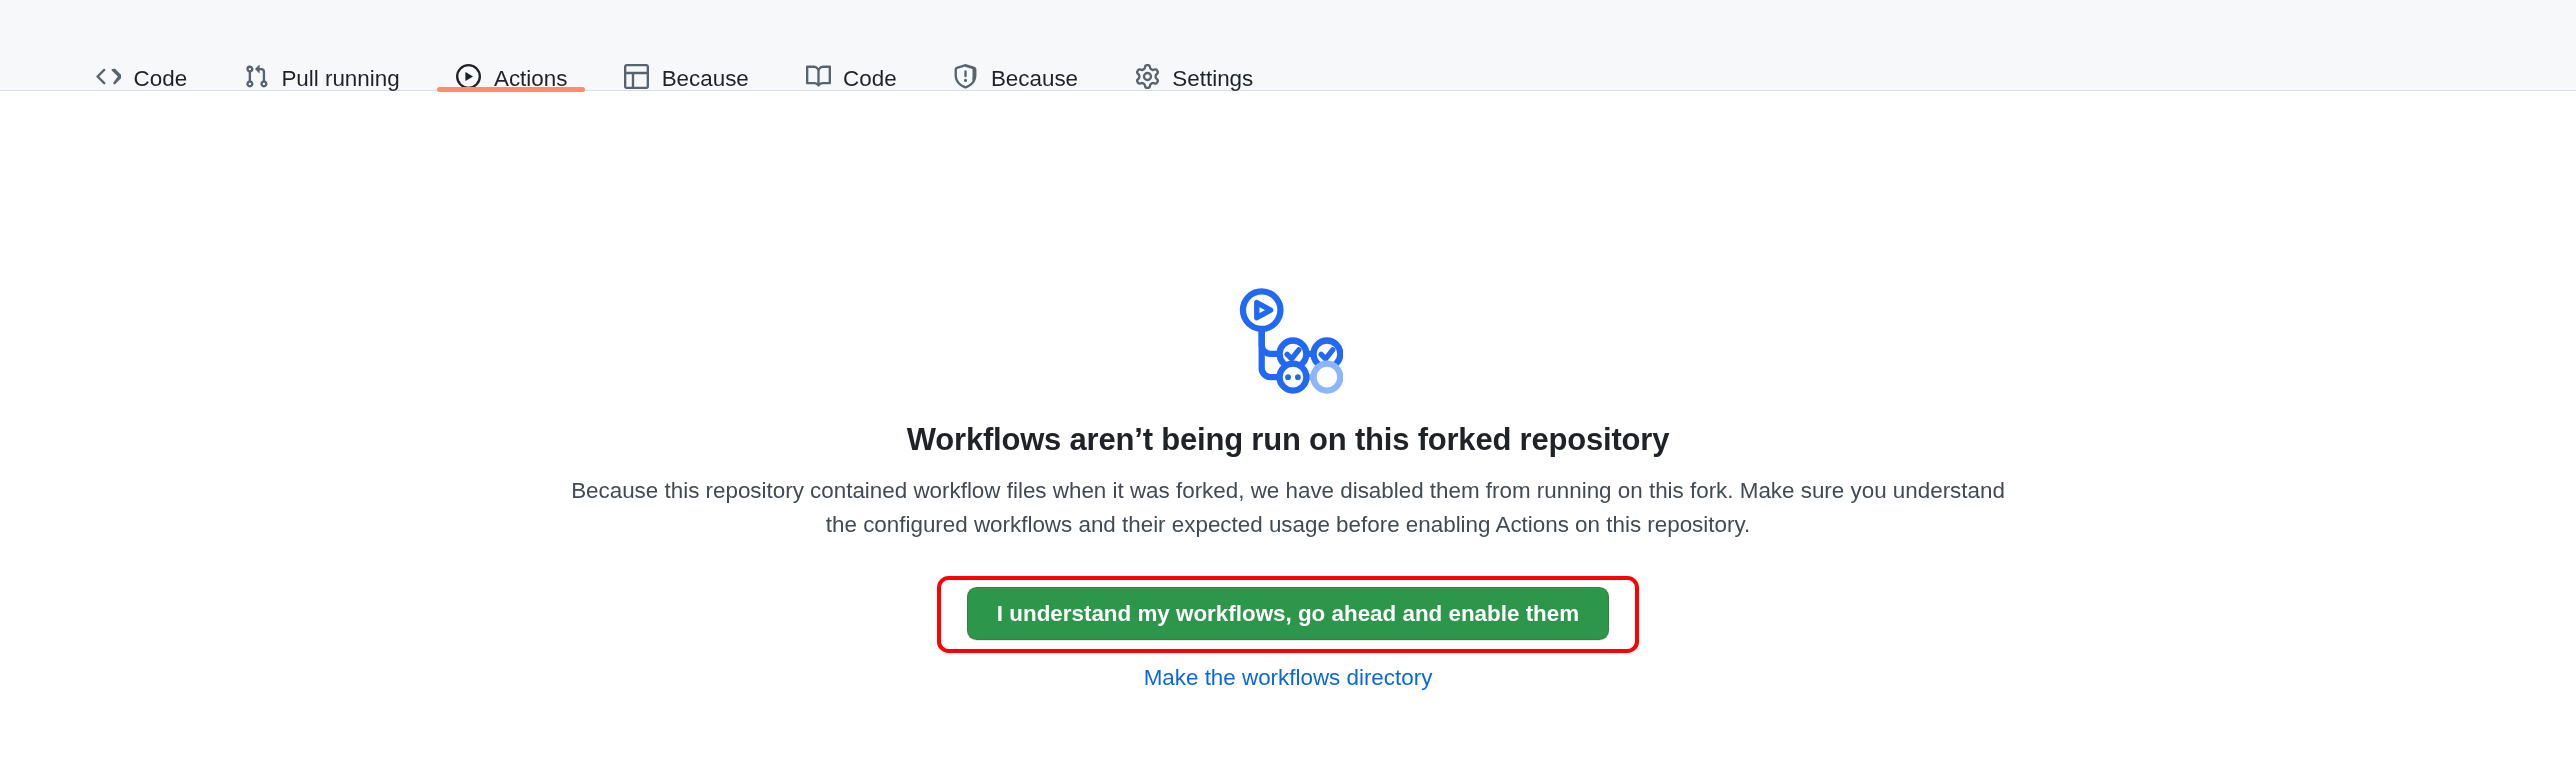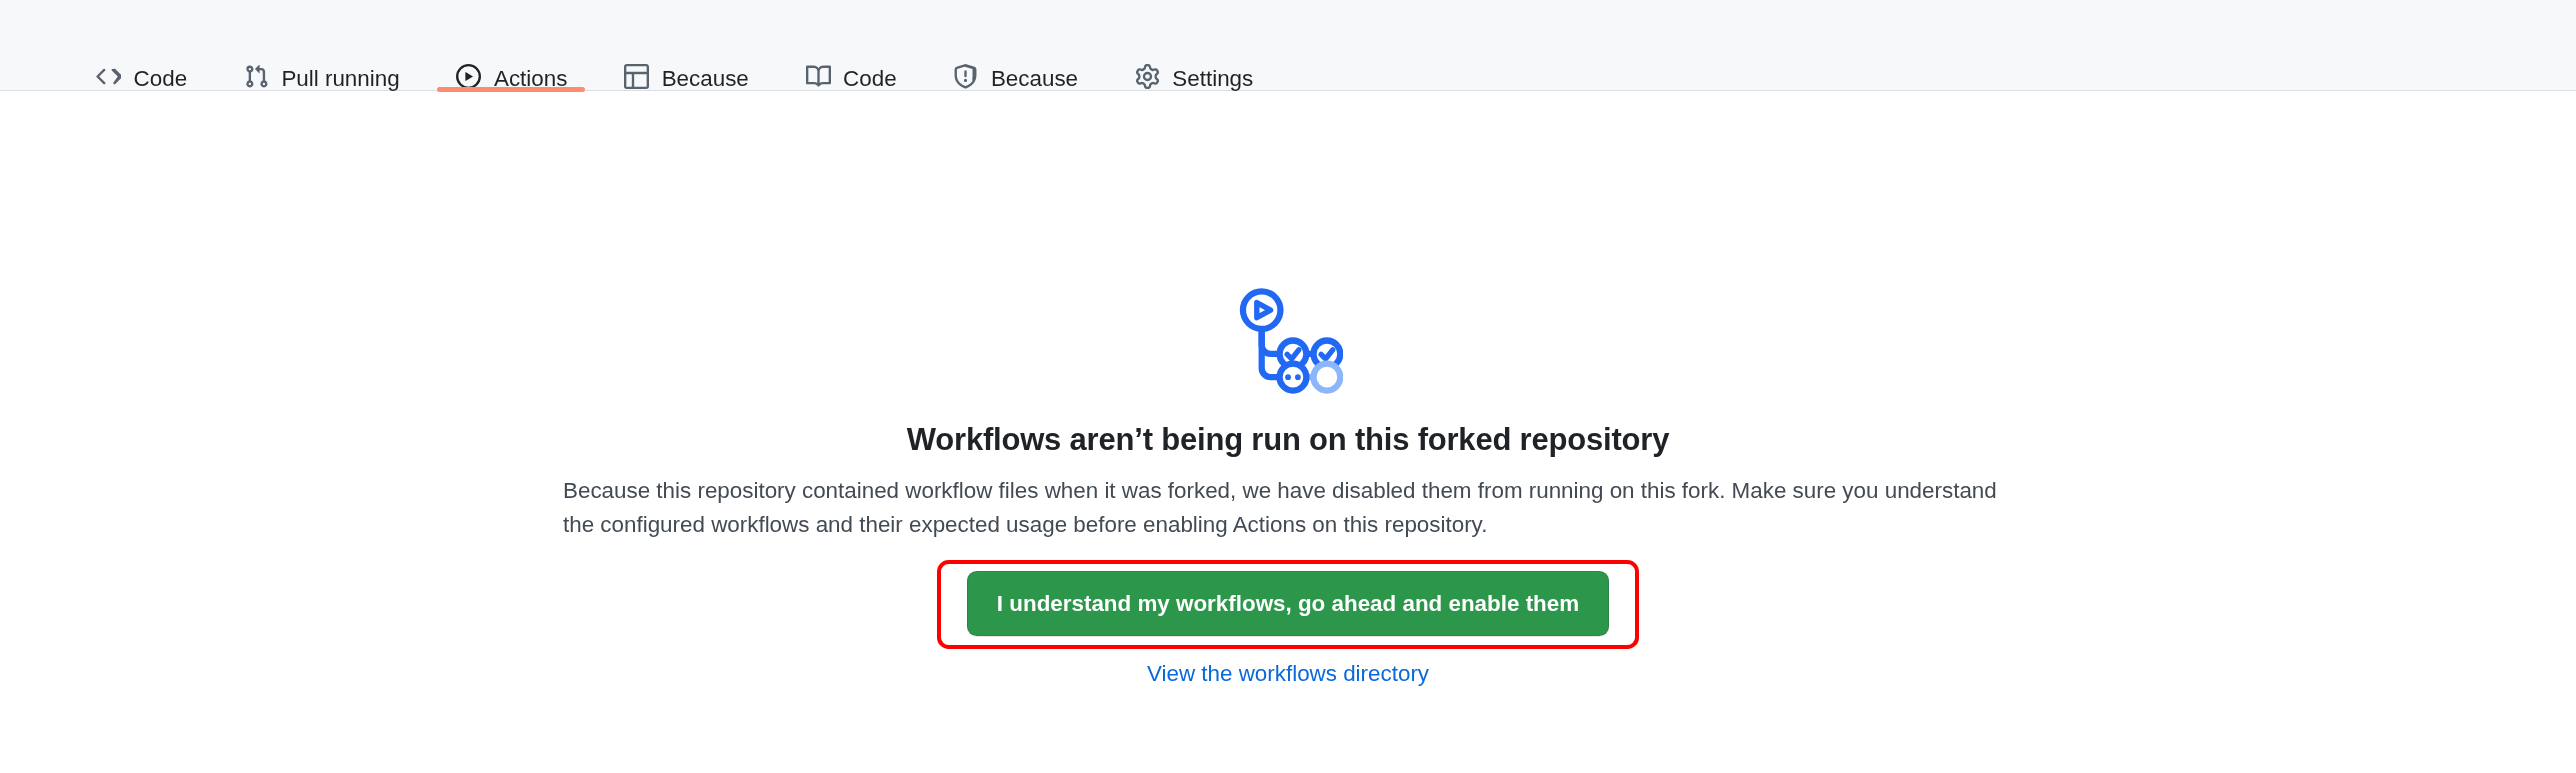--- a/index.html
+++ b/index.html
@@ -91,22 +91,23 @@
   }
   .blankslate-heading {
     margin: 27px 0 0 0;
     font-size: 31px;
     font-weight: bold;
     color: #1f2328;
     letter-spacing: -0.2px;
     text-align: right;
   }
   .blankslate-body {
-    margin: 16px 0 0 0;
+    margin: 16px 0 16px 0;
     width: 1450px;
+    text-align: center;
     font-size: 22.4px;
     line-height: 1.52;
     color: #424a53;
   }
 
   
   .cta-wrap {
     margin-top: 29px;
     position: relative;
     display: inline-block;
@@ -120,21 +121,21 @@
     border: 4.5px solid #fe0000;
     border-radius: 11.6px;
     background: #ffffff;
     pointer-events: none;
   }
   .cta-button {
     position: relative;
     display: inline-flex;
     align-items: center;
     justify-content: center;
-    height: 65px;
+    height: 53px;
     padding: 0 29px;
     border: 0.9px solid rgba(27,31,36,0.15);
     border-radius: 9.8px;
     background: #2c974b;
     box-shadow: 0 0.9px 0 rgba(27,31,36,0.1), inset 0 0.9px 0 rgba(255,255,255,0.03);
     color: #ffffff;
     font-family: "Liberation Sans", sans-serif;
     font-size: 22.4px;
     font-weight: bold;
     white-space: nowrap;
@@ -249,16 +250,16 @@
 
   <h2 class="blankslate-heading">Workflows aren’t being run on this forked repository</h2>
 
   <p class="blankslate-body">Because this repository contained workflow files when it was forked, we have disabled them from running on this fork. Make sure you understand the configured workflows and their expected usage before enabling Actions on this repository.</p>
 
   <div class="cta-wrap">
     <div class="cta-highlight"></div>
     <button class="cta-button">I understand my workflows, go ahead and enable them</button>
   </div>
 
-  <a class="cta-link">View the workflows directory</a>
+  <a class="cta-link">Make the workflows directory</a>
 
 </div>
 
 
 </body></html>

